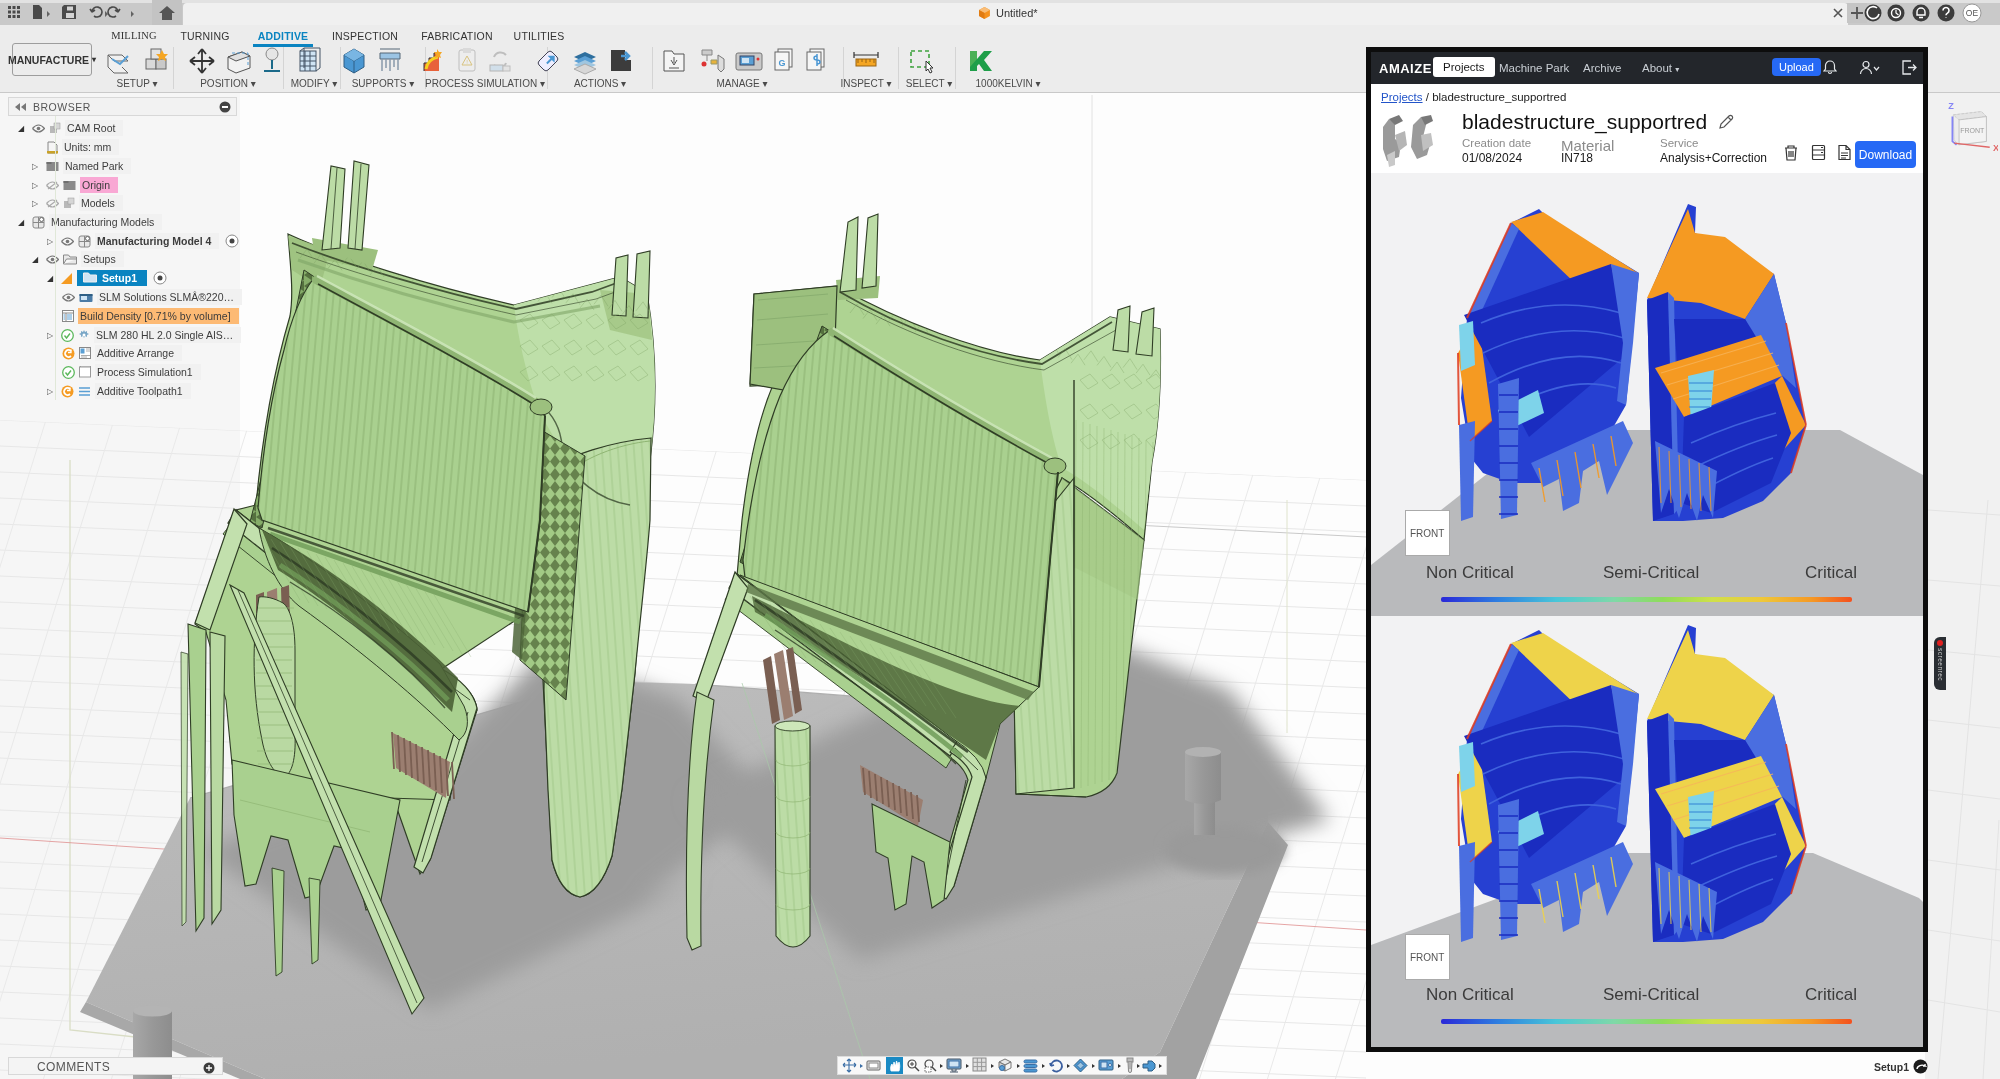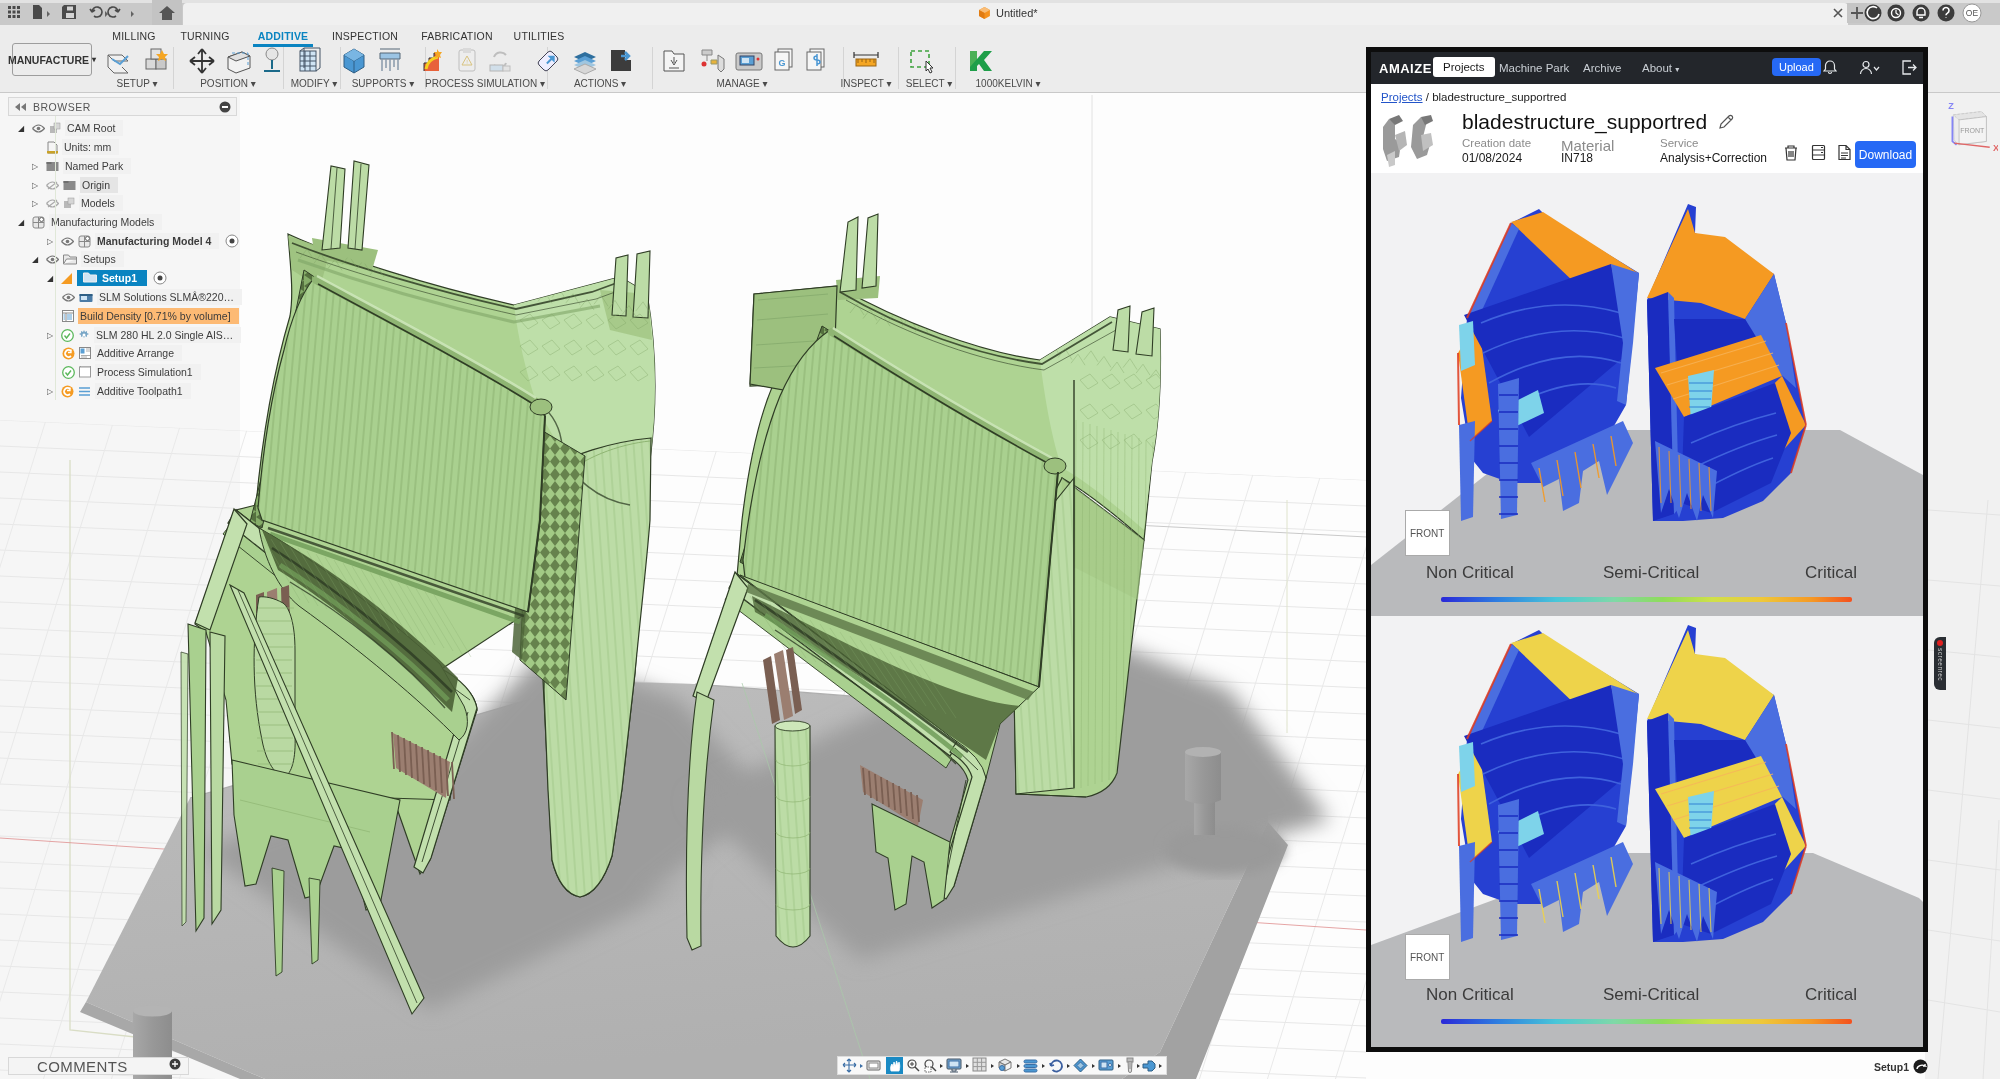--- a/index.html
+++ b/index.html
@@ -493,21 +493,21 @@
       <circle cx="142" cy="10" r="9" fill="#fff" stroke="#999"></circle>
     </g>
 <path d="M47,5 a6,6 0 1 0 2,6" stroke="#fff" stroke-width="1.6" fill="none"></path>
 <circle cx="66" cy="10" r="4.5" fill="none" stroke="#fff" stroke-width="1.4"></circle>
     <path d="M66,7 v3 l2.5,2" stroke="#fff" stroke-width="1.2" fill="none"></path>
 <path d="M91,5 a4,4 0 0 1 4,4 v3 h-8 v-3 a4,4 0 0 1 4,-4 M89,14.5 h4" stroke="#fff" stroke-width="1.4" fill="none"></path>
 <path d="M113,7.5 a3,3 0 1 1 4.5,2.6 c-1,.6 -1.5,1.2 -1.5,2.2 m0,2.2 v0.6" stroke="#fff" stroke-width="1.6" fill="none"></path>
 <text x="142" y="13" font-size="8.5" fill="#555" text-anchor="middle" font-family="Liberation Sans, sans-serif">OE</text>
 </svg>
 <div class="abs" id="ribbonArea"></div>
-<div class="rtab" style="left:134px;transform:translateX(-50%);">MILLING</div>
+<div class="rtab" style="left:134px;transform:translateX(-50%);font-family:Liberation Serif, serif;">MILLING</div>
 <div class="rtab" style="left:205px;transform:translateX(-50%);">TURNING</div>
 <div class="rtab" style="left:283px;transform:translateX(-50%);color:#0a84c1;font-weight:bold;">ADDITIVE</div>
 <div class="rtab" style="left:365px;transform:translateX(-50%);">INSPECTION</div>
 <div class="rtab" style="left:457px;transform:translateX(-50%);">FABRICATION</div>
 <div class="rtab" style="left:539px;transform:translateX(-50%);">UTILITIES</div>
 <div class="abs" style="left:253px;top:44px;width:60px;height:3px;background:#0a84c1"></div>
 <div class="abs" style="left:12px;top:43px;width:80px;height:33px;border:1px solid #9d9d9d;border-radius:3px;font-size:10.5px;font-weight:bold;color:#333;display:flex;align-items:center;justify-content:center;background:#ececec">MANUFACTURE <span style="font-size:8px;margin-left:3px">▾</span></div>
 <div class="rsep" style="left:173px"></div>
 <div class="rsep" style="left:283px"></div>
 <div class="rsep" style="left:340px"></div>
@@ -691,21 +691,21 @@
         <path d="M0.5,4.5 Q6.5,-2.5 12.5,4.5 Q6.5,11.5 0.5,4.5" fill="none" stroke="#aaa" stroke-width="1.2"></path>
         <path d="M2,8 L11,1" stroke="#aaa" stroke-width="1.2"></path>
       </svg>
     </span>
     <span style="margin-right:4px;display:inline-flex">
       <svg width="13" height="11" viewBox="0 0 13 11">
         <rect x="0.5" y="1" width="12" height="9" fill="#8a8a8a"></rect>
         <rect x="0.5" y="1" width="5" height="2" fill="#6f6f6f"></rect>
       </svg>
     </span>
-    <span style="background:#e5e5e5;padding:1.5px 8px 2.5px 2px">Origin</span>
+    <span style="background:#f9a8d4;padding:1.5px 8px 2.5px 2px">Origin</span>
   </div>
 <div class="trow" style="left:32px;top:194px">
     <span style="margin-right:4px;display:inline-flex">
       <span style="font-size:8px;color:#555;width:10px;display:inline-block">▷</span>
     </span>
     <span style="margin-right:4px;display:inline-flex">
       <svg width="13" height="9" viewBox="0 0 13 9">
         <path d="M0.5,4.5 Q6.5,-2.5 12.5,4.5 Q6.5,11.5 0.5,4.5" fill="none" stroke="#aaa" stroke-width="1.2"></path>
         <path d="M2,8 L11,1" stroke="#aaa" stroke-width="1.2"></path>
       </svg>
@@ -883,21 +883,21 @@
     <span style="margin-right:4px;display:inline-flex">
       <svg width="13" height="11" viewBox="0 0 13 11">
         <g stroke="#5a9fd4" stroke-width="1.6" fill="none">
           <path d="M1,2 h11 M1,5.5 h11 M1,9 h11"></path>
         </g>
       </svg>
     </span>
     <span style="background:#f1f1f1;padding:1.5px 8px 2.5px 2px">Additive Toolpath1</span>
   </div>
 <div class="abs" style="left:55px;top:116px;width:1px;height:284px;background:#e0e8d8"></div>
-<div class="abs" style="left:8px;top:1057px;width:181px;height:18px;background:#f4f4f4;border:1px solid #d8d8d8;display:flex;align-items:flex-start;font-size:15px;color:#555;letter-spacing:.4px">
+<div class="abs" style="left:8px;top:1057px;width:215px;height:18px;background:#f4f4f4;border:1px solid #d8d8d8;display:flex;align-items:flex-end;font-size:12px;color:#555;letter-spacing:.4px">
     <span style="margin-left:28px">COMMENTS</span>
     <span style="flex:1"></span>
     <svg width="12" height="12" style="margin-right:7px">
       <circle cx="6" cy="6" r="5.5" fill="#3c3c3c"></circle>
       <path d="M6,3 v6 M3,6 h6" stroke="#fff" stroke-width="1.3"></path>
     </svg>
   </div>
 <div class="abs" style="left:837px;top:1056px;width:330px;height:19px;background:#f8f8f8;border:1px solid #dcdcdc"></div>
 <svg class="abs" style="left:840px;top:1057px" width="326" height="17" viewBox="0 0 326 17">
 <g fill="#3b6ea5" stroke="#3b6ea5">

